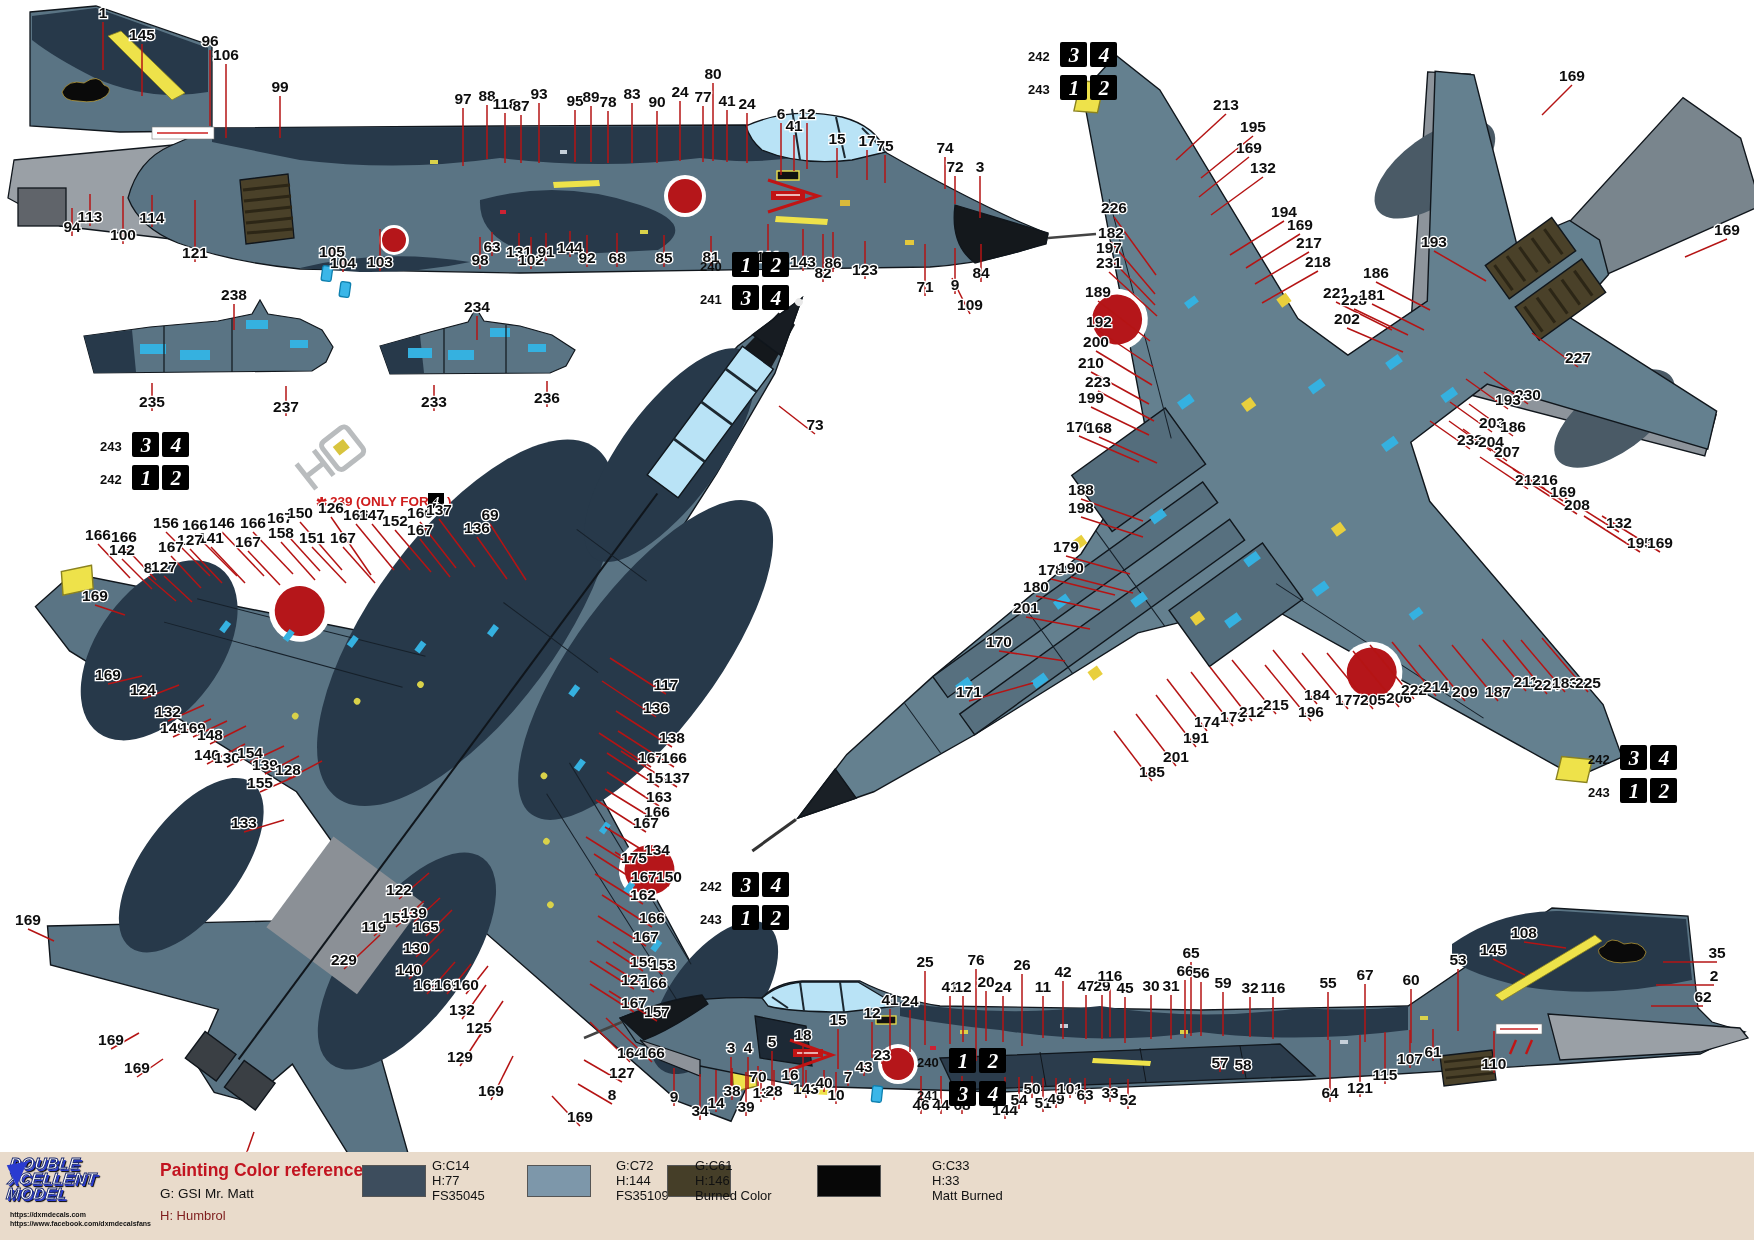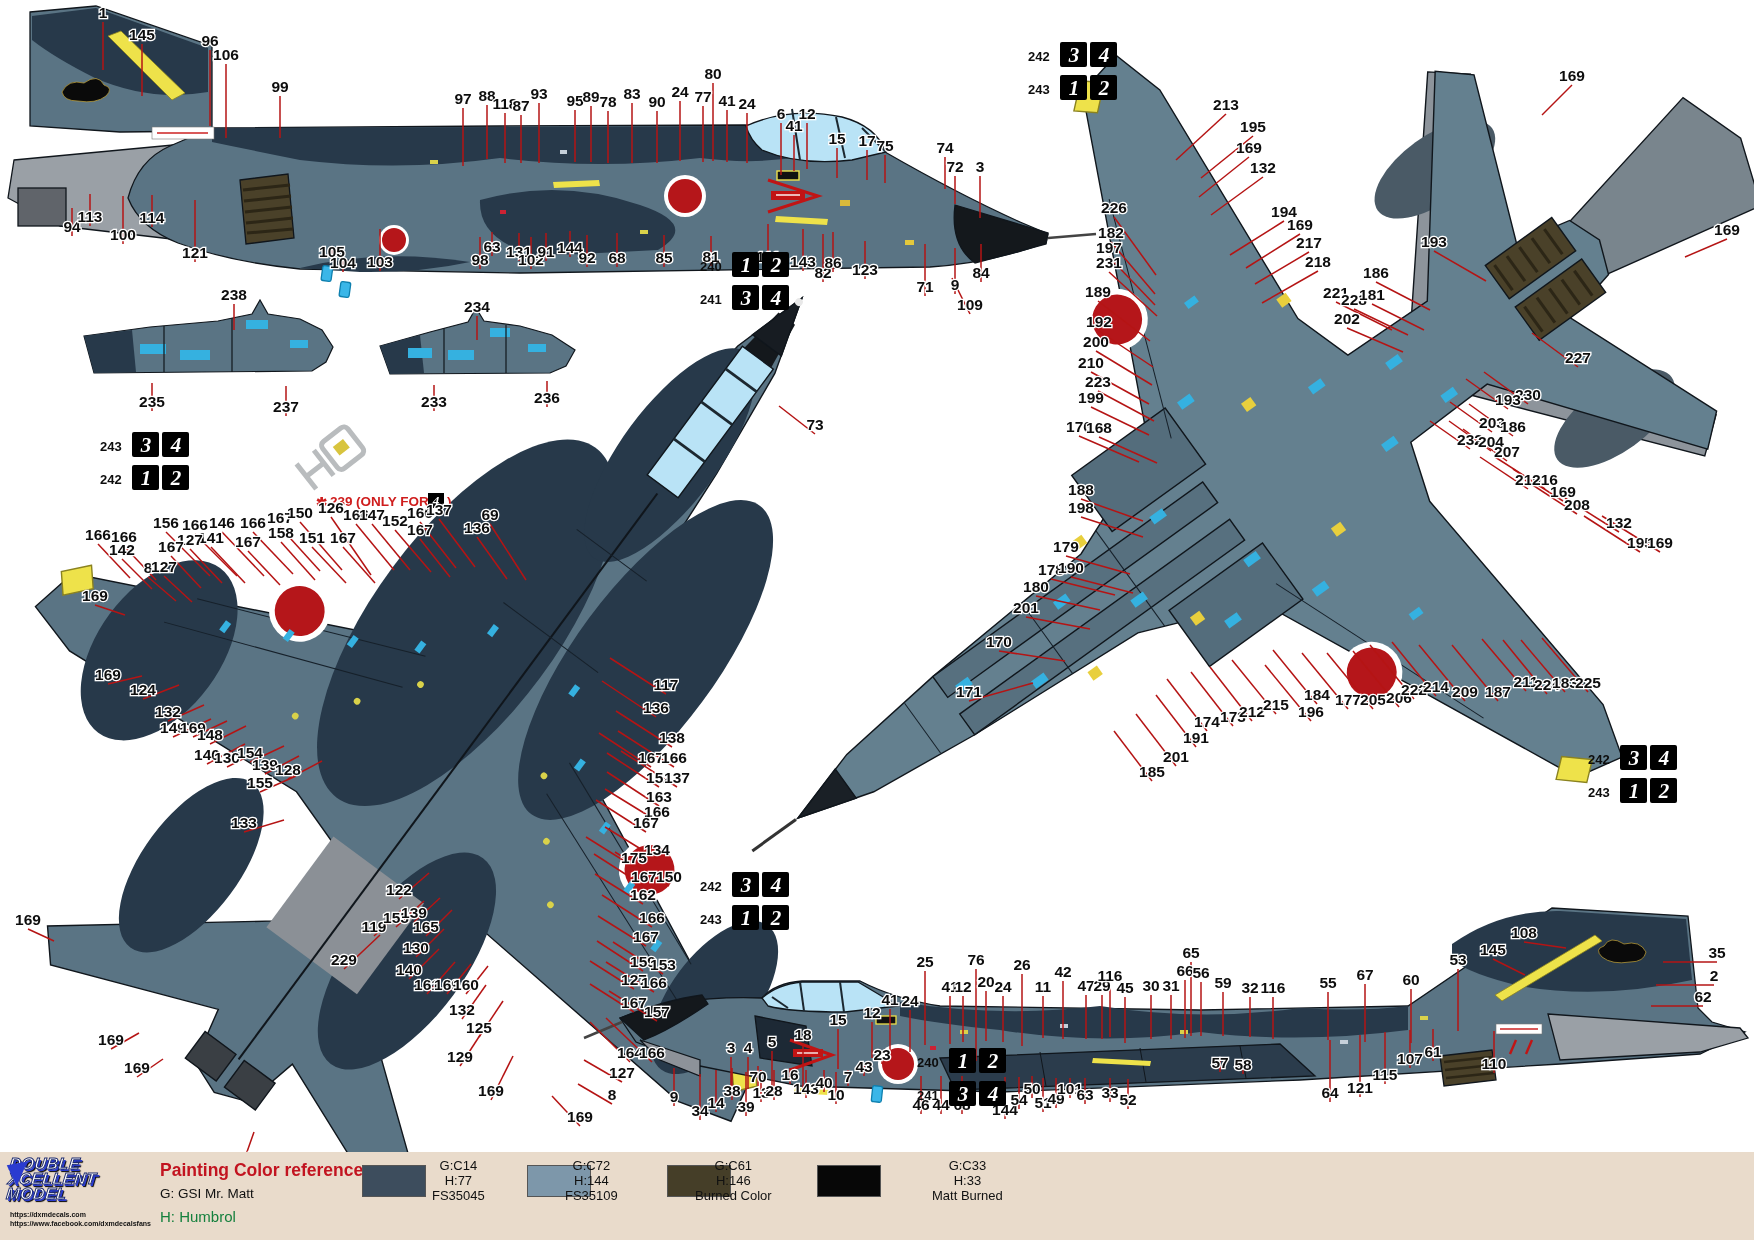--- a/index.html
+++ b/index.html
@@ -16,23 +16,23 @@
   .legend-bar{position:absolute;left:0;top:1152px;width:1754px;height:88px;background:#e9dbcb;}
   .brand{position:absolute;left:8px;top:4px;width:215px;transform:skewX(-6deg);}
   .brand-line{font-weight:900;font-style:italic;font-size:16px;line-height:15px;color:#ffffff;
       letter-spacing:.5px;-webkit-text-stroke:1px #1d2a6e;
       text-shadow:2px 2px 0 #2a3bd0,3px 3px 1px #000;}
   .brand-bird{position:absolute;left:-4px;top:2px;width:0;height:0;border-top:10px solid transparent;
       border-bottom:16px solid transparent;border-right:18px solid #2a3bd0;transform:rotate(18deg);}
   .brand-urls{position:absolute;left:10px;top:58px;font-size:7px;line-height:9px;color:#111;font-weight:bold;}
   .pcr-title{position:absolute;left:160px;top:8px;color:#c21420;font-weight:bold;font-size:17.5px;text-align:right;}
   .pcr-line1{position:absolute;left:160px;top:34px;font-size:13.5px;color:#111;}
-  .pcr-line2{position:absolute;left:160px;top:56px;font-size:15px;color:#15803d;}
+  .pcr-line2{position:absolute;left:160px;top:56px;font-size:13px;color:#7f1d1d;}
   .swatch{position:absolute;top:13px;width:62px;height:30px;border:1px solid #555;}
-  .swlabel{position:absolute;top:6px;font-size:13px;line-height:15px;color:#111;white-space:pre-line;text-align:center;}
+  .swlabel{position:absolute;top:6px;font-size:13px;line-height:15px;color:#111;white-space:pre-line;}
 </style>
 </head>
 <body>
 
 <div class="sheet">
 
 <svg id="art" width="1754" height="1240" viewBox="0 0 1754 1240">
 
   <g stroke="#10161c" stroke-width="1.3">
     <path d="M30,12 L96,6 L212,46 L212,131 L120,132 L30,126 Z" fill="#5a7484"></path>
@@ -1000,21 +1000,21 @@
       <div>https://www.facebook.com/dxmdecalsfans</div>
     </div>
     <div class="pcr-title">Painting Color reference</div>
     <div class="pcr-line1">G: GSI Mr. Matt</div>
     <div class="pcr-line2">H: Humbrol</div>
 
     <div class="swatch" style="left: 362px; background: rgb(61, 77, 93);"></div>
     <div class="swlabel" style="left:432px"><span>G:C14</span><br><span>H:77</span><br><span>FS35045</span></div>
 
     <div class="swatch" style="left: 527px; background: rgb(125, 151, 170);"></div>
-    <div class="swlabel" style="left:565px"><span>G:C72</span><br><span>H:144</span><br><span>FS35109</span></div>
+    <div class="swlabel" style="left:616px"><span>G:C72</span><br><span>H:144</span><br><span>FS35109</span></div>
 
     <div class="swatch" style="left: 667px; background: rgb(69, 62, 40);"></div>
     <div class="swlabel" style="left:695px"><span>G:C61</span><br><span>H:146</span><br><span>Burned Color</span></div>
 
     <div class="swatch" style="left: 817px; background: rgb(7, 7, 7);"></div>
     <div class="swlabel" style="left:932px"><span>G:C33</span><br><span>H:33</span><br><span>Matt Burned</span></div>
   </div>
 </div>
 
 </body></html>

